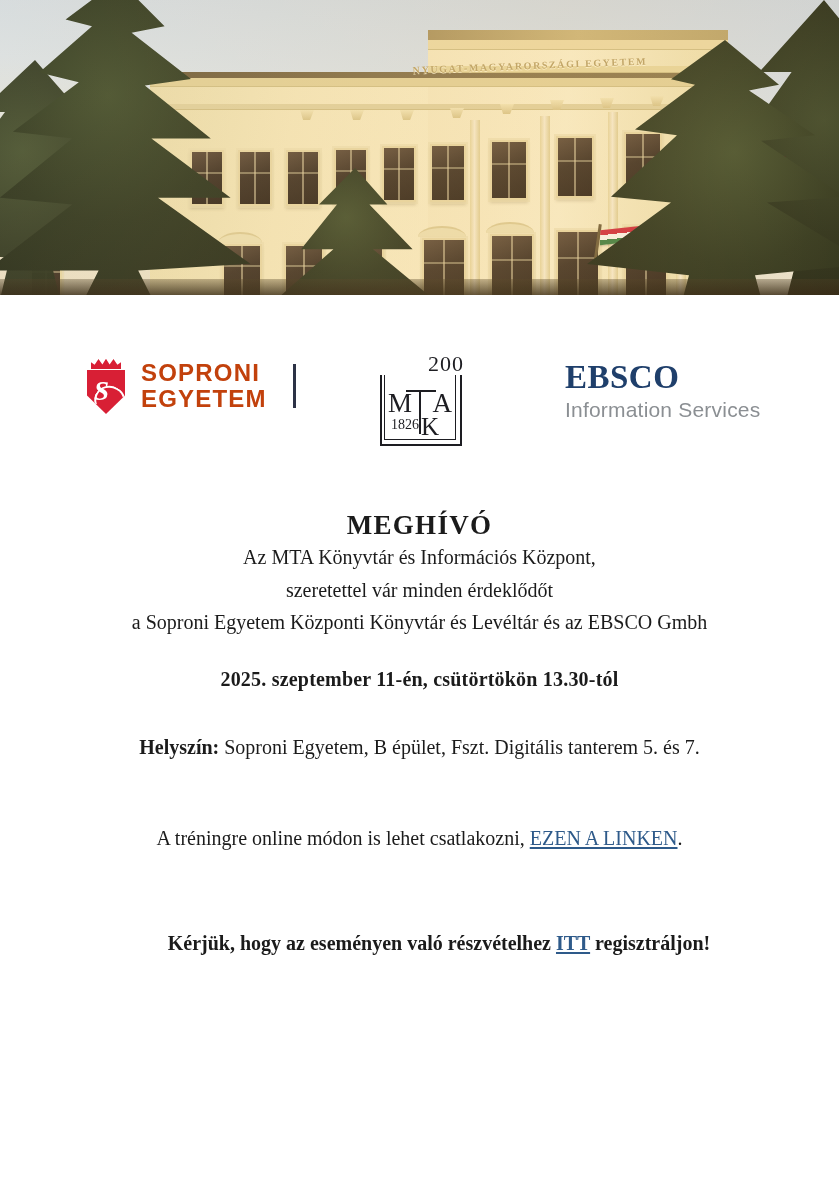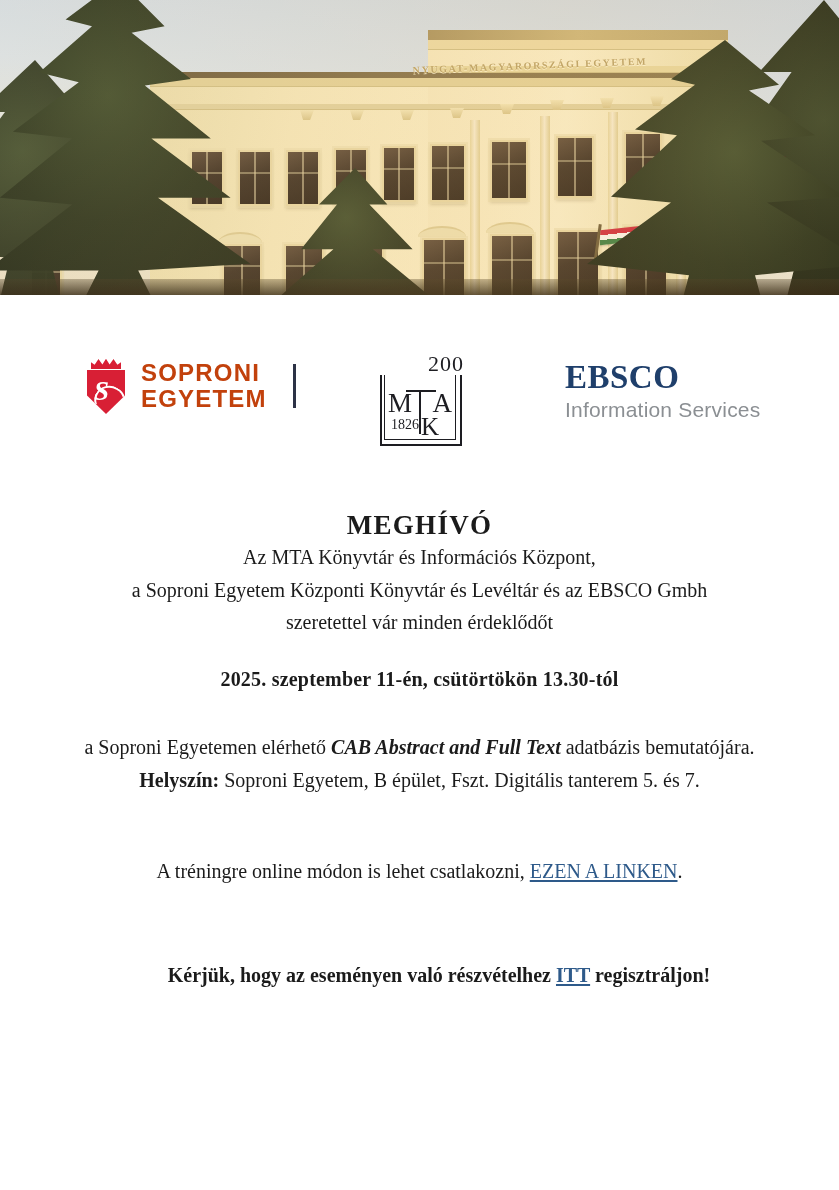--- a/index.html
+++ b/index.html
@@ -426,28 +426,27 @@
   </div>
 
 </div>
 
 <div class="doc">
 
   <div class="title">MEGHÍVÓ</div>
 
   <div class="para block-intro">
     <span class="line">Az MTA Könyvtár és Információs Központ,</span>
+    <span class="line">szeretettel vár minden érdeklődőt</span>
     <span class="line">a Soproni Egyetem Központi Könyvtár és Levéltár és az EBSCO Gmbh</span>
-    <span class="line">szeretettel vár minden érdeklődőt</span>
   </div>
 
   <div class="para block-date">2025. szeptember 11-én, csütörtökön 13.30-tól</div>
 
   <div class="para block-where">
-    <span class="line"><span>a Soproni Egyetemen elérhető </span><span class="bi">CAB Abstract and Full Text</span><span> adatbázis bemutatójára.</span></span>
     <span class="line"><span class="b">Helyszín:</span><span> Soproni Egyetem, B épület, Fszt. Digitális tanterem 5. és 7.</span></span>
   </div>
 
   <div class="para block-online"><span>A tréningre online módon is lehet csatlakozni, </span><a class="lnk" href="#">EZEN A LINKEN</a><span>.</span></div>
 
   <div class="para block-reg"><span>Kérjük, hogy az eseményen való részvételhez </span><a class="lnk" href="#">ITT</a><span> regisztráljon!</span></div>
 
 </div>
 
 </body></html>

